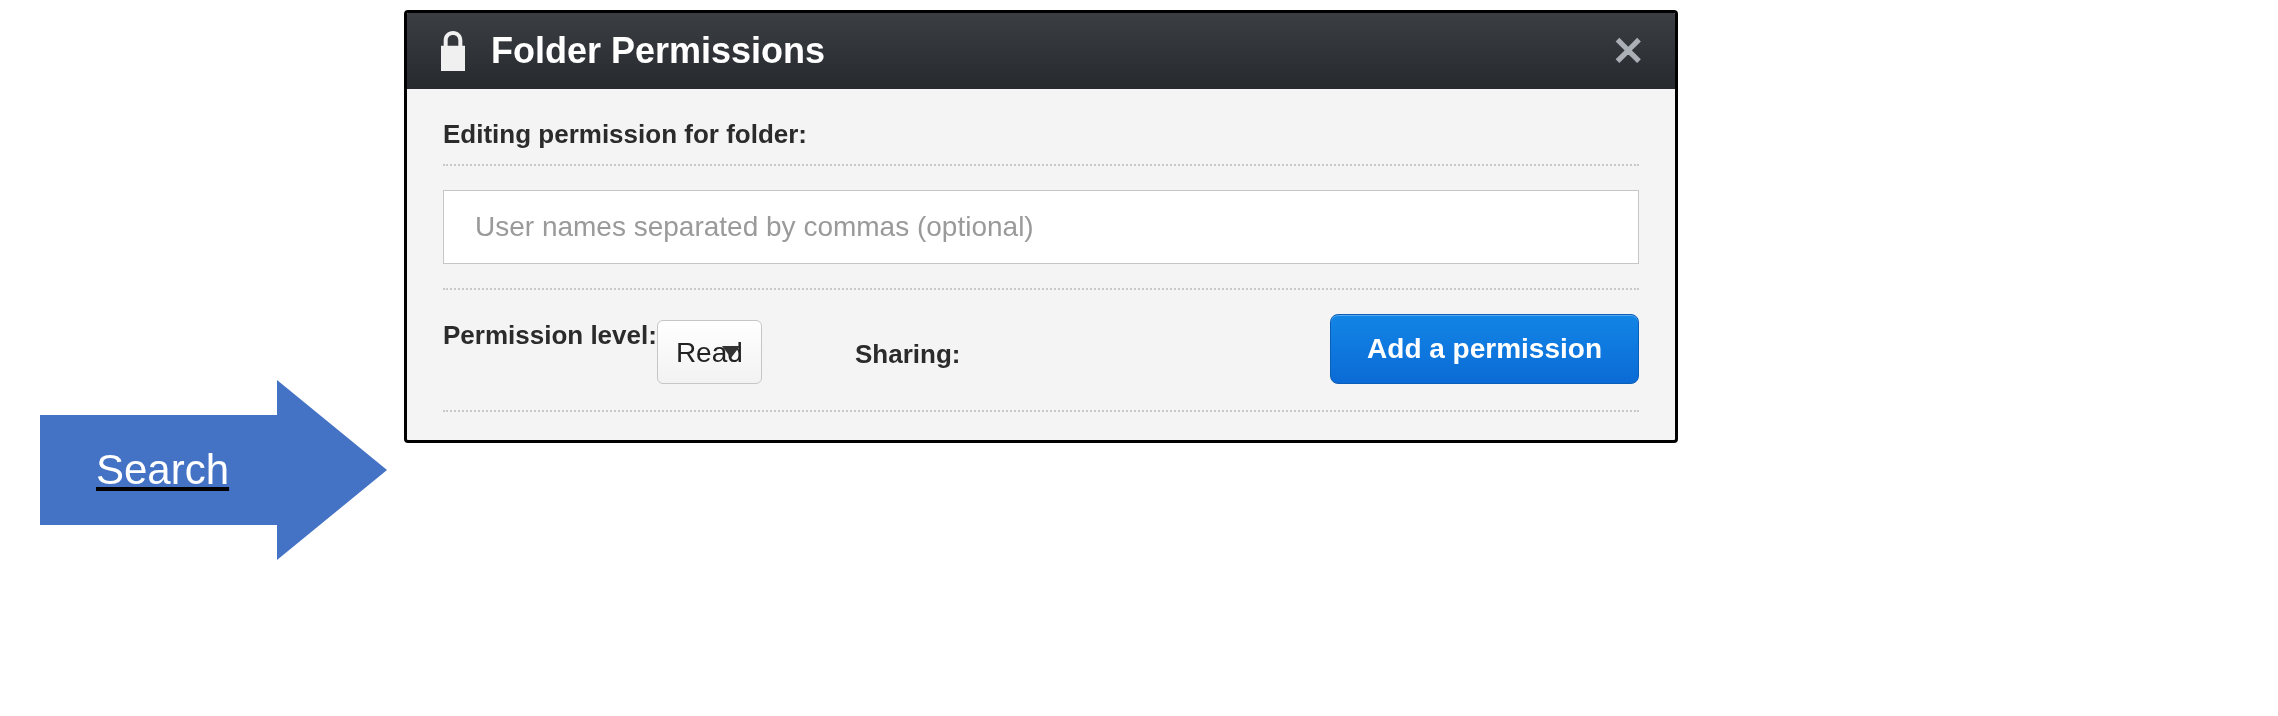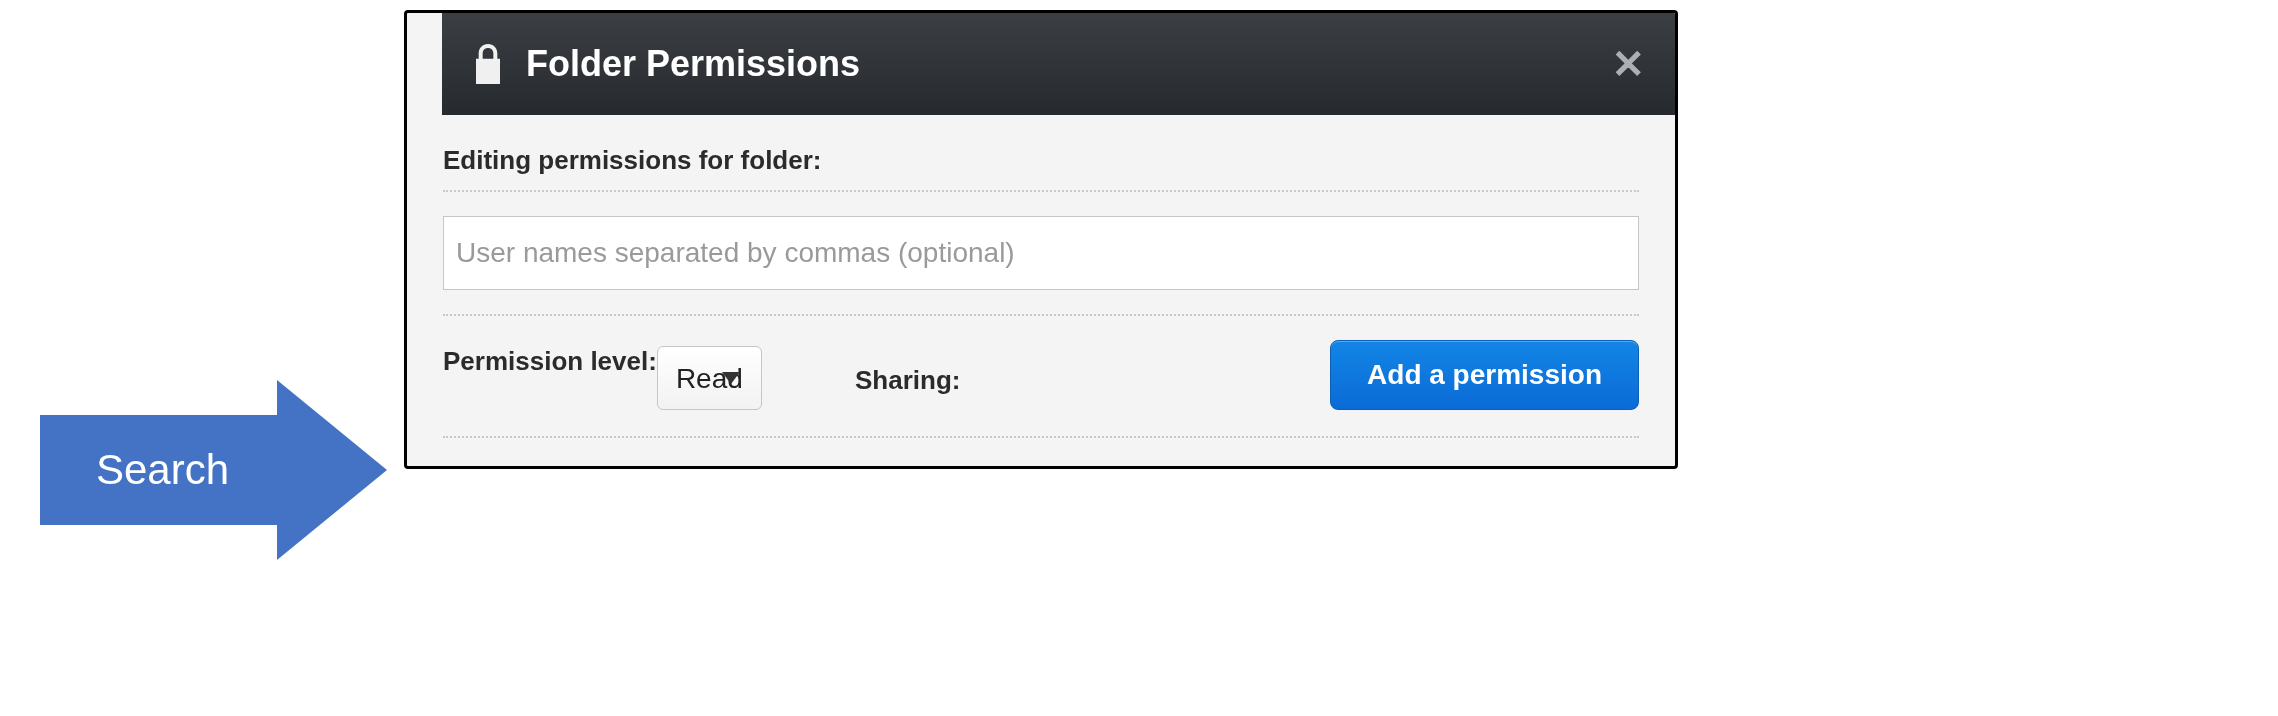--- a/index.html
+++ b/index.html
@@ -11,26 +11,25 @@
     position: absolute;
     left: 404px;
     top: 10px;
     width: 1274px;
     background: #f4f4f4;
     border: 3px solid #000;
     border-radius: 4px;
     overflow: hidden;
   }
   .titlebar {
-    height: 102px;
+    height: 76px;
     background: linear-gradient(#3b3f44, #26292d);
     display: flex;
     align-items: center;
     padding: 16px 30px;
-    margin-left: 35px;
   }
   .titlebar .title-text {
     color: #fff;
     font-size: 36px;
     font-weight: 700;
     margin-left: 22px;
     flex: 1;
   }
   .titlebar .close-x {
     color: #aab0b6;
@@ -62,21 +61,21 @@
     border-top: 2px dotted #c9c9c9;
     margin: 0 0 24px 0;
   }
   .input-text {
     width: 100%;
     height: 74px;
     border: 1px solid #c6c6c6;
     background: #fff;
     font-size: 28px;
     color: #222;
-    padding: 0 12px;
+    padding: 0 31px;
     margin-bottom: 24px;
   }
   .input-text::placeholder { color: #9a9a9a; }
 
   .row-bottom { display: flex; align-items: flex-end; gap: 48px; }
   .col { display: flex; }
   .col.perm { width: 364px; }
   .col.share { width: 364px; }
   .sel {
     width: 100%;
@@ -119,20 +118,21 @@
   }
   .divider.last { margin: 26px 0 0 0; }
 
   
   .callout {
     position: absolute;
     left: 40px;
     top: 380px;
     display: flex;
     align-items: center;
+    text-decoration: underline;
   }
   .callout-body {
     background: #4472C4;
     color: #fff;
     font-size: 42px;
     font-weight: 400;
     height: 110px;
     display: flex;
     align-items: center;
     padding: 0 48px 0 56px;
@@ -155,21 +155,21 @@
       <span>
         <svg class="lock-svg" viewBox="0 0 24 30">
           <path d="M12 0c-4 0-7 3-7 7v4H3v19h18V11h-2V7c0-4-3-7-7-7zm0 3c2.4 0 4 1.6 4 4v4H8V7c0-2.4 1.6-4 4-4z"></path>
         </svg>
       </span>
       <span class="title-text">Folder Permissions</span>
       <span class="close-x">✕</span>
     </div>
 
     <div class="body">
-      <div class="label-small">Editing permissions for folder:</div>
+      <div class="label-small">Editing permission for folder:</div>
       <hr class="divider">
 
       <input class="input-text" type="text" placeholder="User names separated by commas (optional)" style="">
       <hr class="divider">
 
       <div class="row-bottom">
         <div class="col perm">
           <div class="label-small">Permission level:</div>
           <div class="select-wrap">
             <select class="sel">

